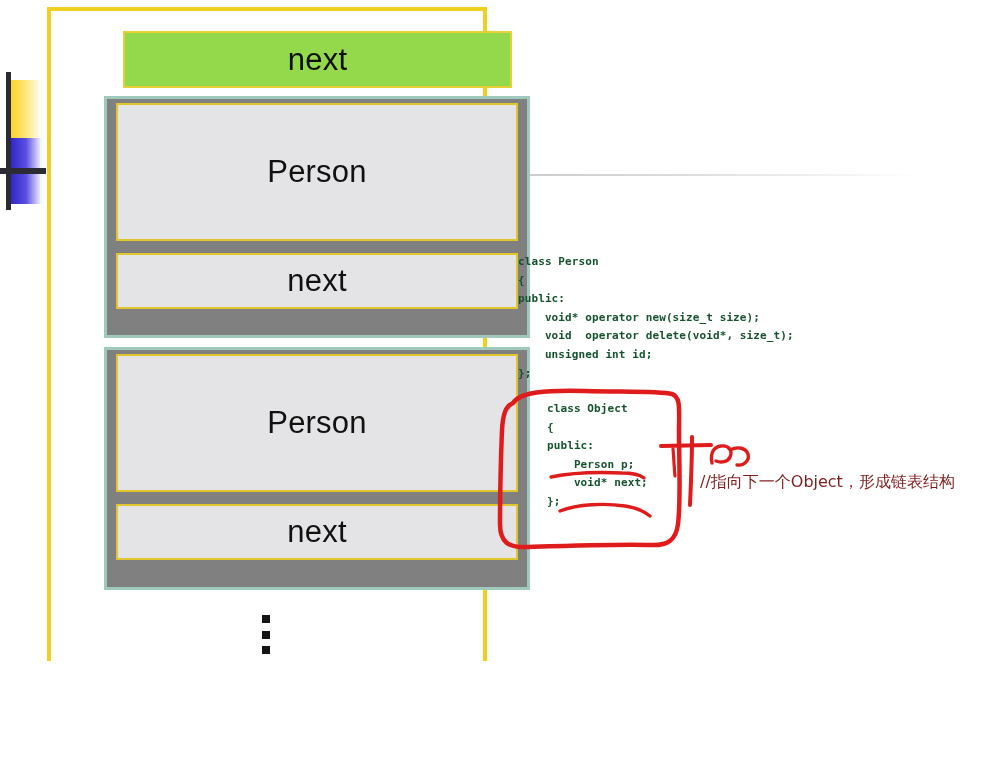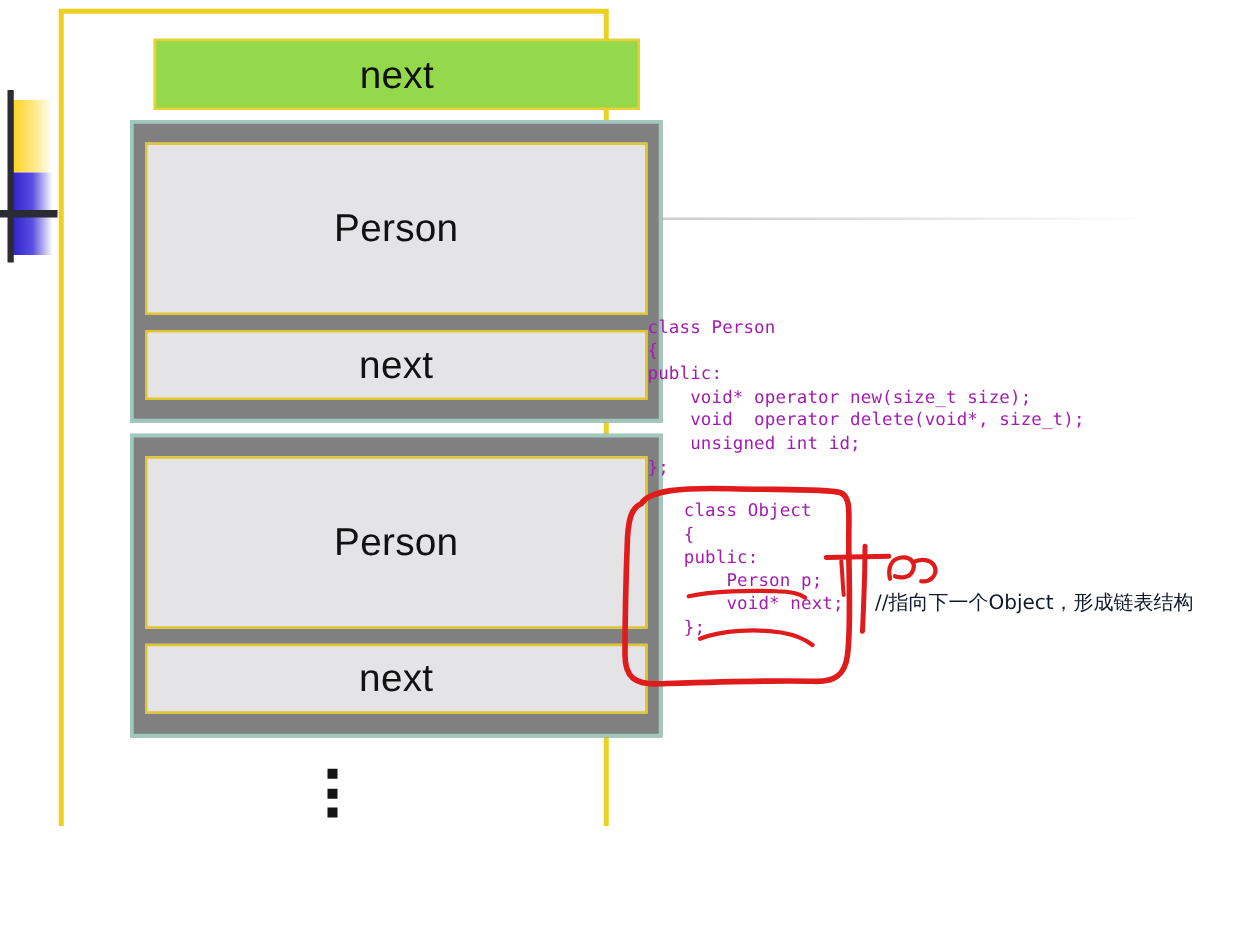--- a/index.html
+++ b/index.html
@@ -58,21 +58,21 @@
   .green-next .lbl { font-size: 31px; color: #101010; letter-spacing: .2px; }
 
   
   .object-block {
     position: absolute;
     left: 53px;
     width: 426px;
     border: 3px solid #9fc9bd;
     background: #808080;
     box-sizing: border-box;
-    padding: 15px 9px;
+    padding: 4px 9px;
   }
   .object-block.obj1 { top: 85px;  height: 242px; }
   .object-block.obj2 { top: 336px; height: 243px; }
 
   .field-box {
     background: #e4e4e6;
     border: 2px solid #e0c52c;
     box-sizing: border-box;
     display: flex; align-items: center; justify-content: center;
     width: 100%;
@@ -95,37 +95,37 @@
     position: absolute;
     left: 489px; top: 174px;
     width: 430px; height: 2px;
     background: linear-gradient(to right, #c9c9c9 0%, #dcdcdc 45%, #f2f2f2 80%, #ffffff 100%);
   }
 
   
   .code {
     position: absolute;
     font-family: "DejaVu Sans Mono", "Liberation Mono", monospace;
-    font-size: 14px;
-    font-weight: normal;
+    font-size: 11px;
+    font-weight: bold;
     line-height: 18.6px;
-    color: #a21caf;
+    color: #14532d;
     white-space: pre;
     letter-spacing: .1px;
   }
   .code-person { left: 518px; top: 253px; }
   .code-object { left: 518px; top: 400px; margin-left: 29px; }
 
   
   .cn-note {
     position: absolute;
     left: 700px; top: 472px;
     font-family: "DejaVu Sans", sans-serif;
     font-size: 16px;
-    color: #0f172a;
+    color: #7f1d1d;
     white-space: pre;
     font-weight: 500;
   }
 
   
   .pen-layer {
     position: absolute; left: 0; top: 0;
     width: 1008px; height: 757px;
     pointer-events: none;
   }

